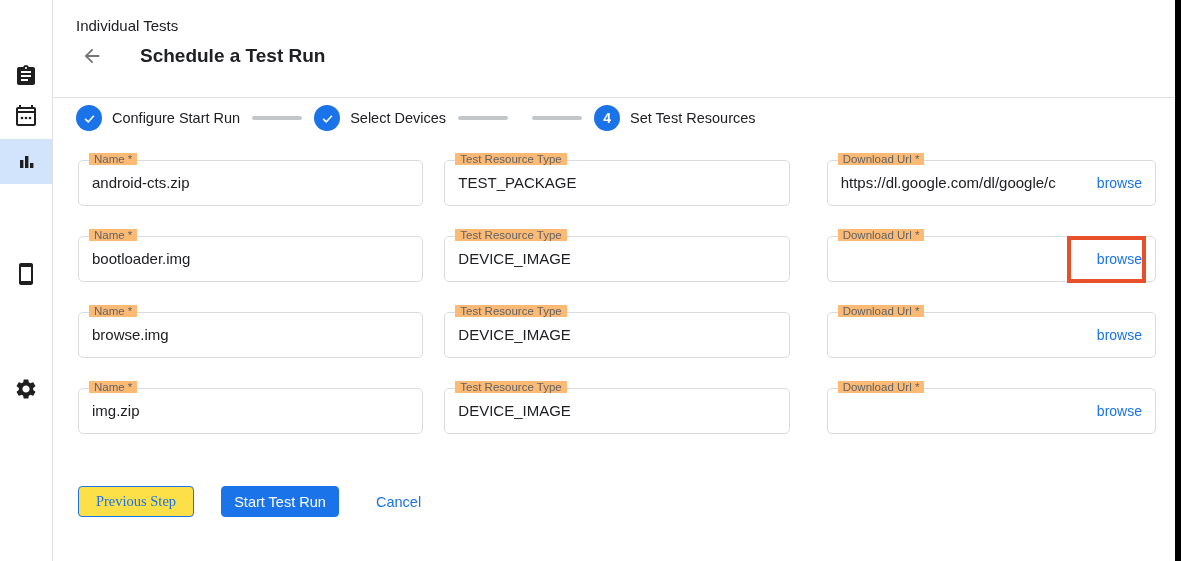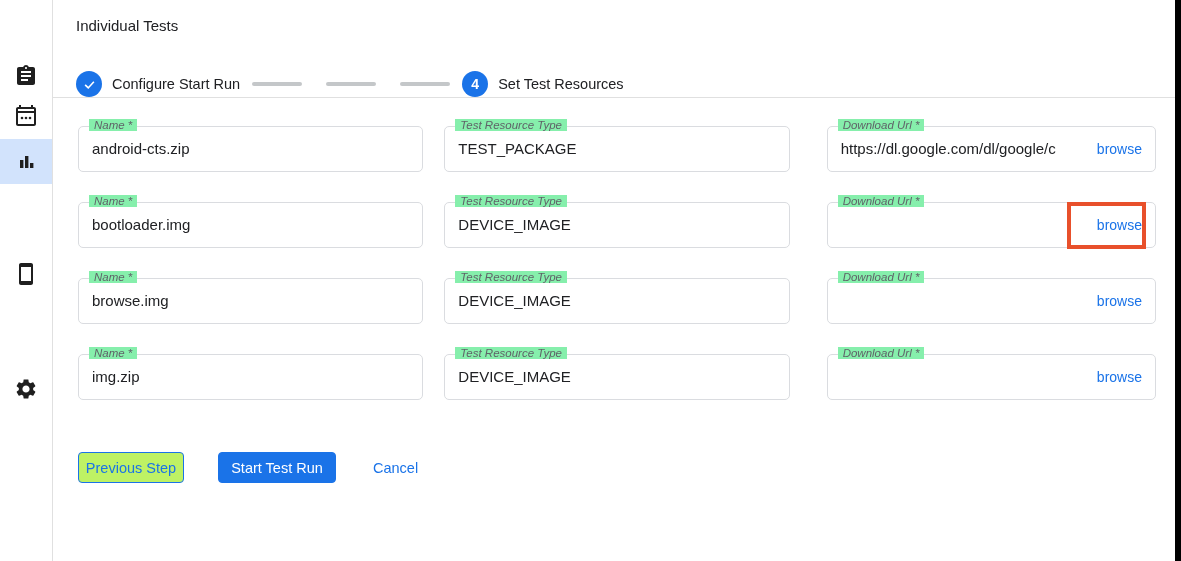--- a/index.html
+++ b/index.html
@@ -31,36 +31,36 @@
                  display:flex; align-items:center; justify-content:center; flex:none; }
   .step-circle svg { width:15px; height:15px; fill:none; stroke:#fff; stroke-width:2.6; }
   .step-number { font-size:14px; font-weight:bold; }
   .step-label { margin-left:10px; font-size:14.5px; font-weight:500; color:#202124; white-space:nowrap; }
   .connector { width:50px; height:4px; border-radius:2px; background:#c4c7c9; margin:0 12px; flex:none; }
 
   
   .form-grid { display:grid; grid-template-columns:repeat(3, 1fr); column-gap:21px; row-gap:30px;
                margin:29px 19px 0 25px; }
   .field { position:relative; height:46px; border:1px solid #dadce0; border-radius:5px; background:#fff; }
-  .field-label { position:absolute; top:-8px; left:10px; background:#86efac; padding:0 5px;
-                 font-size:11.5px; color:#5f6368; white-space:nowrap;font-style:italic; }
+  .field-label { position:absolute; top:-8px; left:10px; background:#fdba74; padding:0 5px;
+                 font-size:11.5px; color:#5f6368; white-space:nowrap; }
   .field-value { display:block; line-height:44px; padding:0 13px; font-size:15px; color:#202124;
                  white-space:nowrap; overflow:hidden; }
   .url-field { display:flex; align-items:center;margin-left:16px; }
   .url-field .field-value { flex:1; min-width:0; padding-right:4px; }
   .browse-link { flex:none; margin-right:13px; font-size:14px; color:#1a73e8; cursor:pointer;text-align:right; }
   .highlight-box { position:absolute; top:-1px; right:9px; width:79px; height:47px;
                    border:4px solid #e8502b; pointer-events:none; }
 
   
   .actions { display:flex; align-items:center; margin:52px 0 0 25px; }
   .btn { height:31px; border-radius:4px; font-size:14.5px; font-family:"Liberation Sans", sans-serif;
          display:flex; align-items:center; justify-content:center; cursor:pointer; }
-  .btn-outline { width:106px; background:#bef264; border:1px solid #1a73e8; color:#1a73e8; }
-  .btn-filled { width:118px; background:#1a73e8; border:1px solid #1a73e8; color:#fff; margin-left:34px; }
+  .btn-outline { width:116px; background:#fde047; border:1px solid #1a73e8; color:#1a73e8;font-family:Liberation Serif, serif; }
+  .btn-filled { width:118px; background:#1a73e8; border:1px solid #1a73e8; color:#fff; margin-left:27px; }
   .btn-text { border:none; background:none; color:#1a73e8; margin-left:37px; font-size:14.5px; cursor:pointer; }
 </style>
 </head>
 <body>
 
 <div class="app">
 
   <nav class="sidebar">
     <div class="nav-item" style="top:53px">
       <svg viewBox="0 0 24 24">
@@ -91,33 +91,49 @@
       <svg viewBox="0 0 24 24">
           <path d="M19.14 12.94c.04-.3.06-.61.06-.94 0-.32-.02-.64-.07-.94l2.03-1.58c.18-.14.23-.41.12-.61l-1.92-3.32c-.12-.22-.37-.29-.59-.22l-2.39.96c-.5-.38-1.03-.7-1.62-.94l-.36-2.54c-.04-.24-.24-.41-.48-.41h-3.84c-.24 0-.43.17-.47.41l-.36 2.54c-.59.24-1.13.57-1.62.94l-2.39-.96c-.22-.08-.47 0-.59.22L2.74 8.87c-.12.21-.08.47.12.61l2.03 1.58c-.05.3-.09.63-.09.94s.02.64.07.94l-2.03 1.58c-.18.14-.23.41-.12.61l1.92 3.32c.12.22.37.29.59.22l2.39-.96c.5.38 1.03.7 1.62.94l.36 2.54c.05.24.24.41.48.41h3.84c.24 0 .44-.17.47-.41l.36-2.54c.59-.24 1.13-.56 1.62-.94l2.39.96c.22.08.47 0 .59-.22l1.92-3.32c.12-.22.07-.47-.12-.61l-2.01-1.58zM12 15.6c-1.98 0-3.6-1.62-3.6-3.6s1.62-3.6 3.6-3.6 3.6 1.62 3.6 3.6-1.62 3.6-3.6 3.6z"></path>
         </svg>
     </div>
   </nav>
 
   <main class="content">
 
     <div class="breadcrumb">Individual Tests</div>
 
+    <div class="title-row">
+      <div class="back-btn">
+        <svg viewBox="0 0 24 24">
+            <path d="M20 11H7.83l5.59-5.59L12 4l-8 8 8 8 1.41-1.41L7.83 13H20v-2z"></path>
+          </svg>
+      </div>
+      <h1 class="page-title">Schedule a Test Run</h1>
+    </div>
 
     <div class="divider"></div>
 
     <div class="stepper">
       <div class="step">
         <span class="step-circle">
           <svg viewBox="0 0 24 24">
               <polyline points="5,12.5 10,17.5 19,7.5"></polyline>
             </svg>
         </span>
         <span class="step-label">Configure Start Run</span>
       </div>
       <div class="connector"></div>
+      <div class="step">
+        <span class="step-circle">
+          <svg viewBox="0 0 24 24">
+              <polyline points="5,12.5 10,17.5 19,7.5"></polyline>
+            </svg>
+        </span>
+        <span class="step-label">Select Devices</span>
+      </div>
       <div class="connector"></div>
       <div class="connector"></div>
       <div class="step">
         <span class="step-circle">
           <span class="step-number">4</span>
         </span>
         <span class="step-label">Set Test Resources</span>
       </div>
     </div>
 

